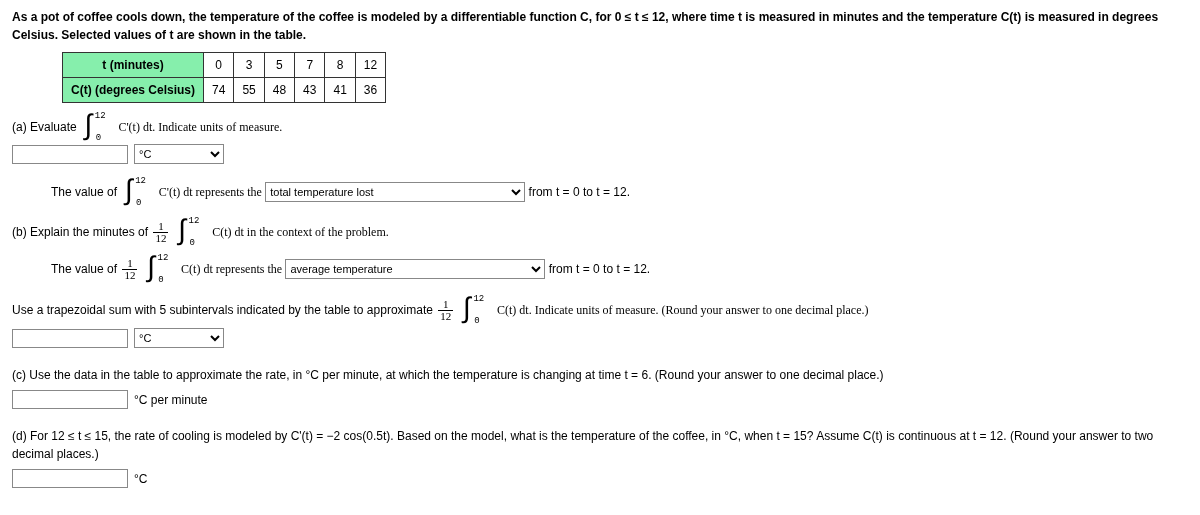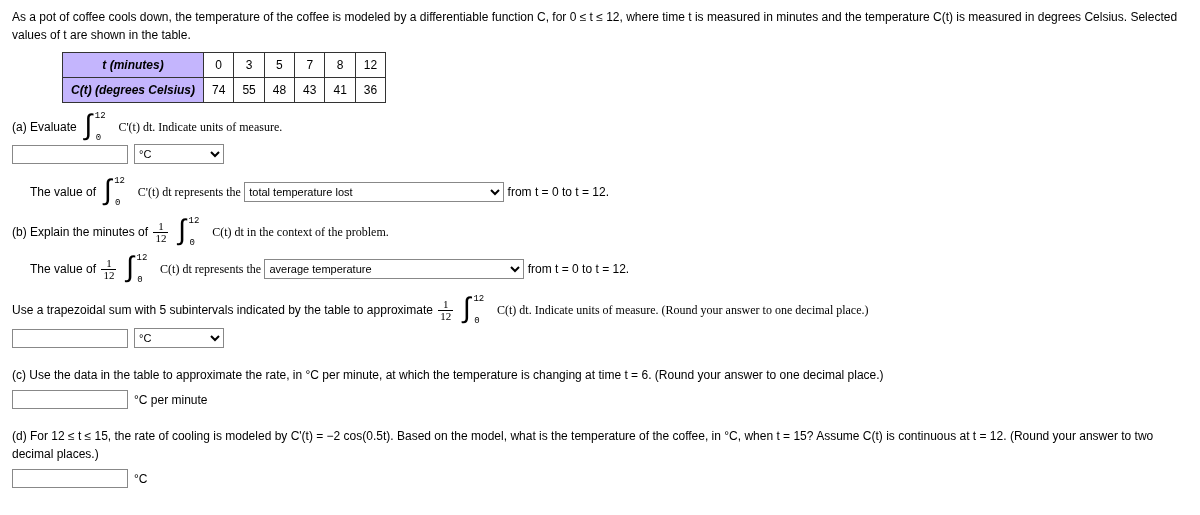--- a/index.html
+++ b/index.html
@@ -4,35 +4,34 @@
 <style>
   body {
     font-family: Arial, Helvetica, sans-serif;
     font-size: 12px;
     color: #000;
     background: #fff;
     margin: 0;
     padding: 8px 12px;
     line-height: 1.5;
   }
-  .intro { margin-bottom: 8px; }
+  .intro { margin-bottom: 8px; font-weight: bold; }
   table.data {
     border-collapse: collapse;
     margin: 4px 0 14px 50px;
   }
   table.data td, table.data th {
     border: 1px solid #333;
     padding: 3px 8px;
     text-align: center;
     font-weight: normal;
   }
   table.data .rowhdr {
     font-weight: bold;
-    background: #c4b5fd;
-    font-style: italic;
+    background: #86efac;
   }
   .block { margin: 10px 0 18px 0; }
   .integral {
     display: inline-block;
     vertical-align: middle;
     font-family: Liberation Mono, monospace;
     position: relative;
     margin-right: 2px;
   }
   .integral .sym { font-size: 28px; line-height: 0.6; position: relative; top: 2px; }
@@ -58,21 +57,21 @@
     padding: 0 2px;
   }
   select {
     height: 20px;
     font-size: 11px;
     border: 1px solid #888;
     background: #fff;
   }
   select.wide { width: 260px; }
   select.units { width: 90px; }
-  .indent { margin-left: 18px; }
+  .indent { margin-left: 39px; }
   .it { font-family:'Times New Roman', serif; }
 </style>
 </head>
 <body>
 
 <div class="intro">As a pot of coffee cools down, the temperature of the coffee is modeled by a differentiable function C, for 0 ≤ t ≤ 12, where time t is measured in minutes and the temperature C(t) is measured in degrees Celsius. Selected values of t are shown in the table.</div>
 
 <table class="data">
   <tbody>
       <tr>

